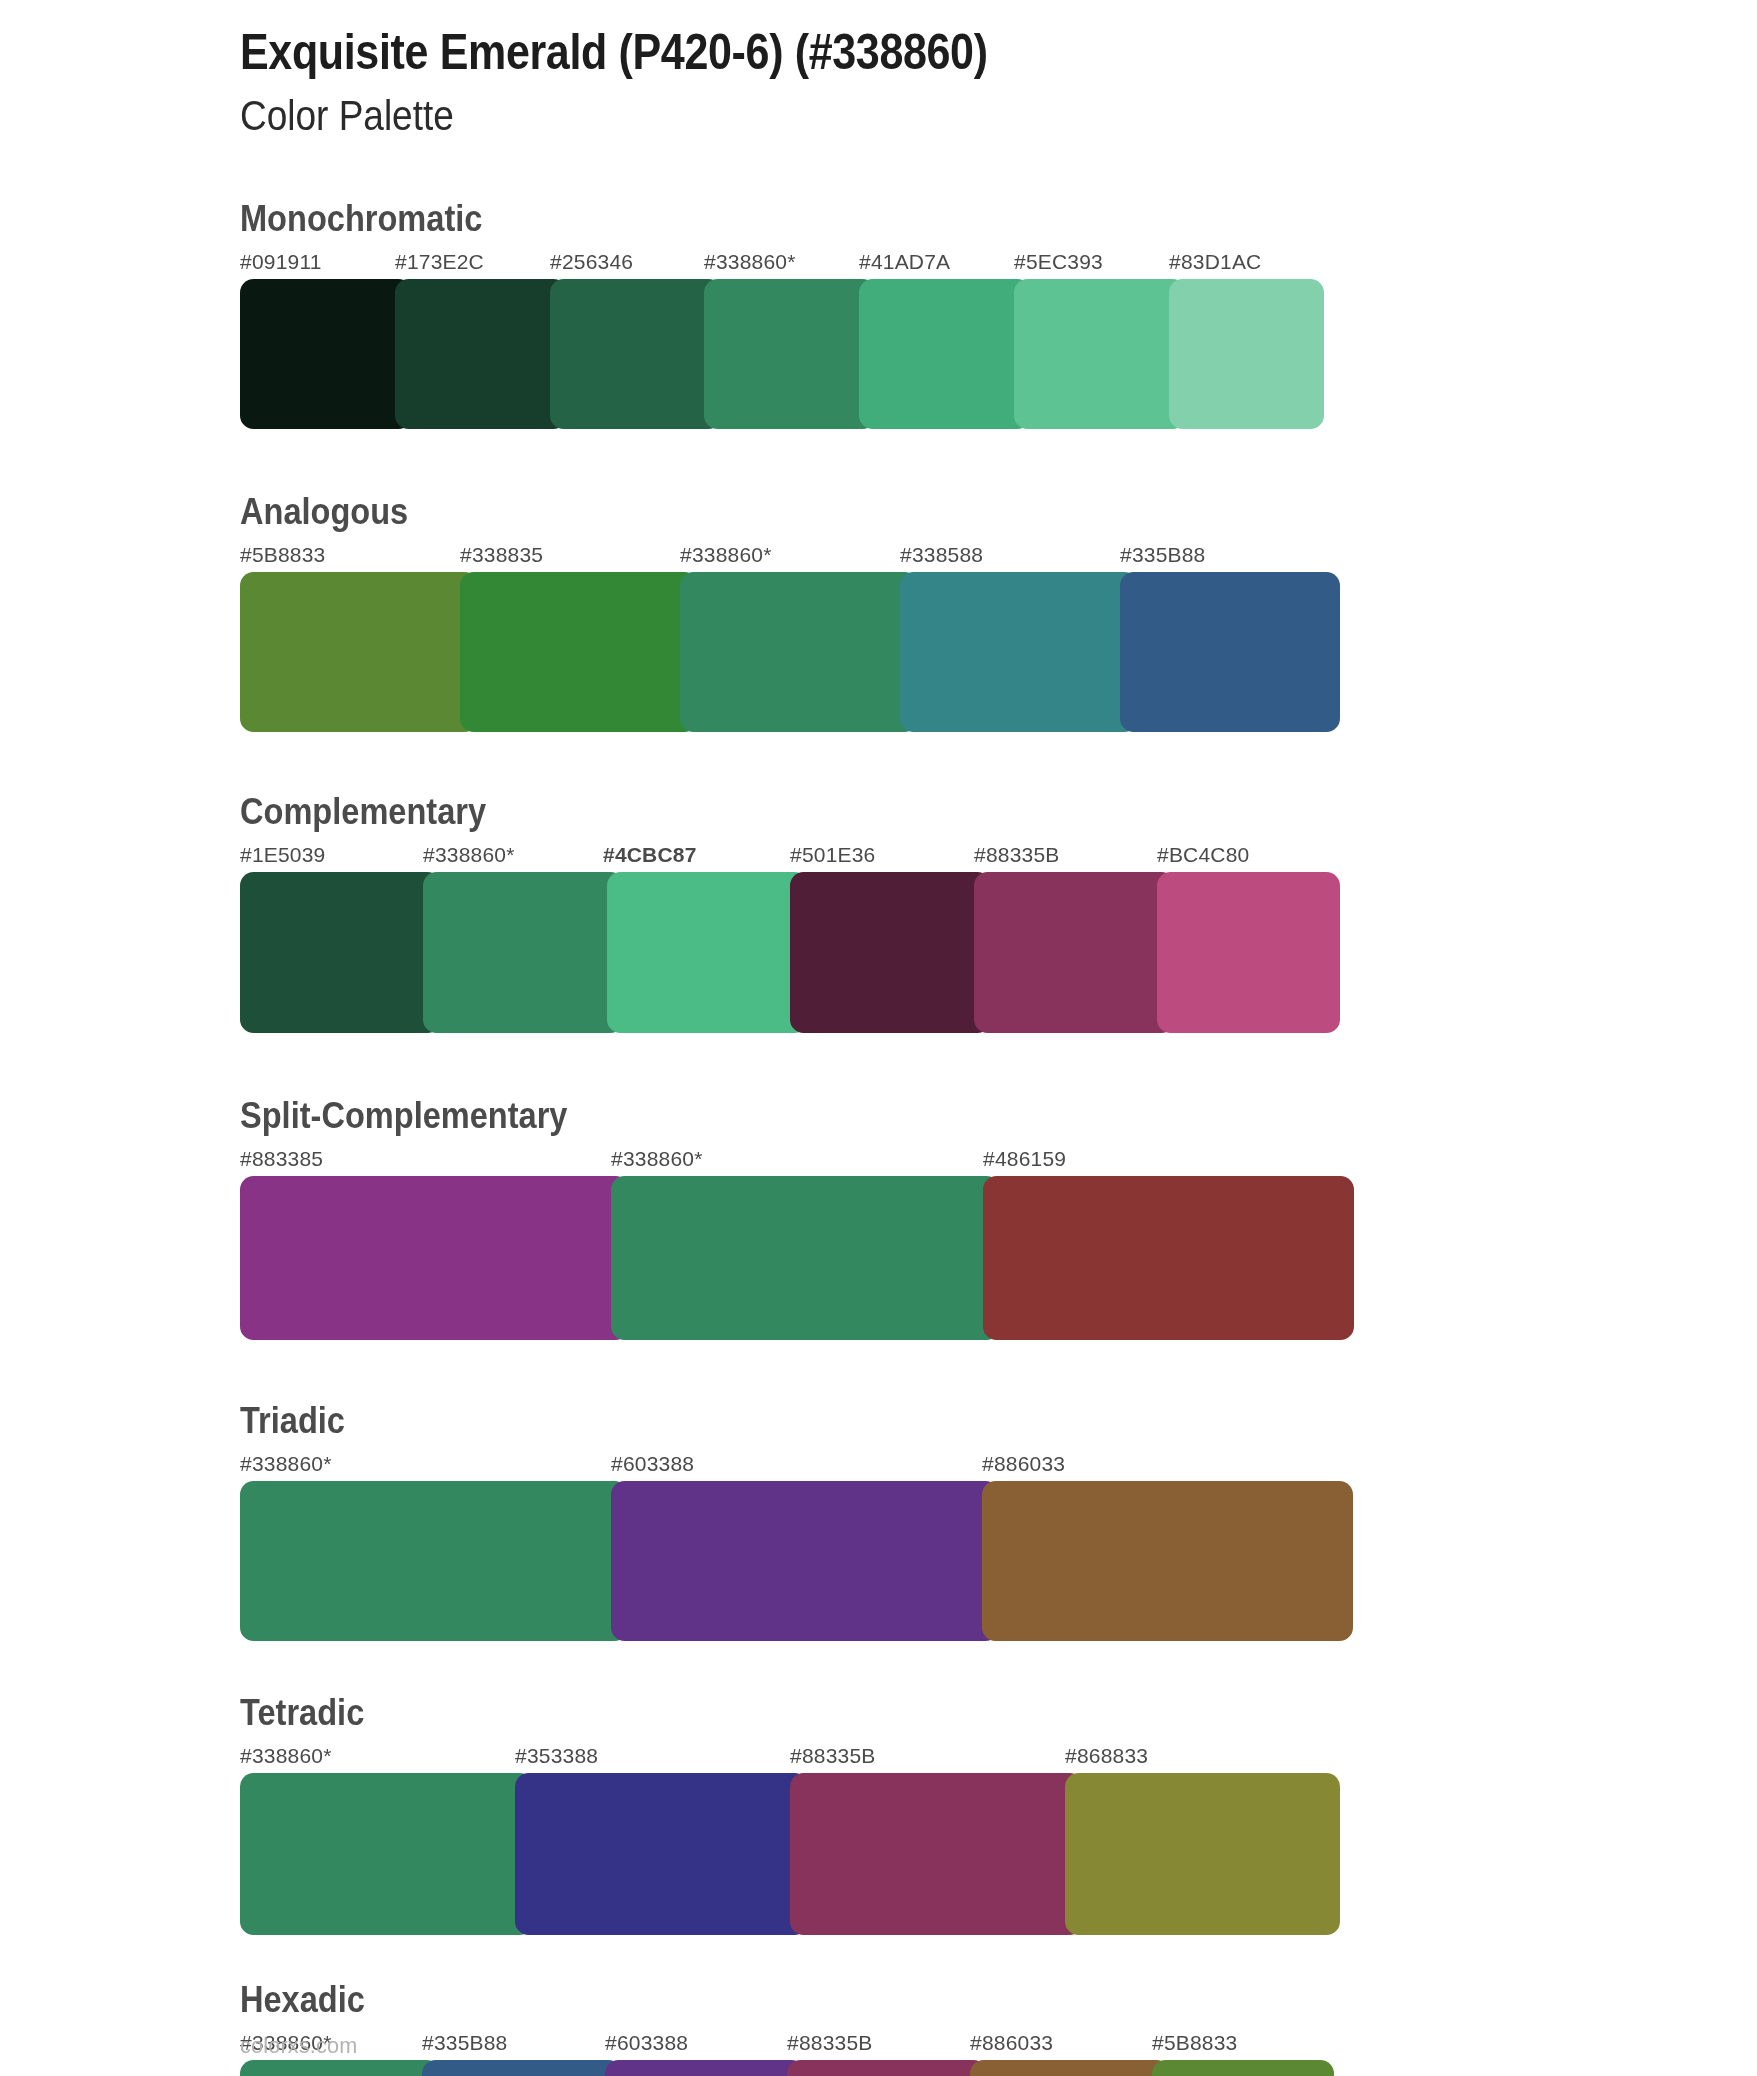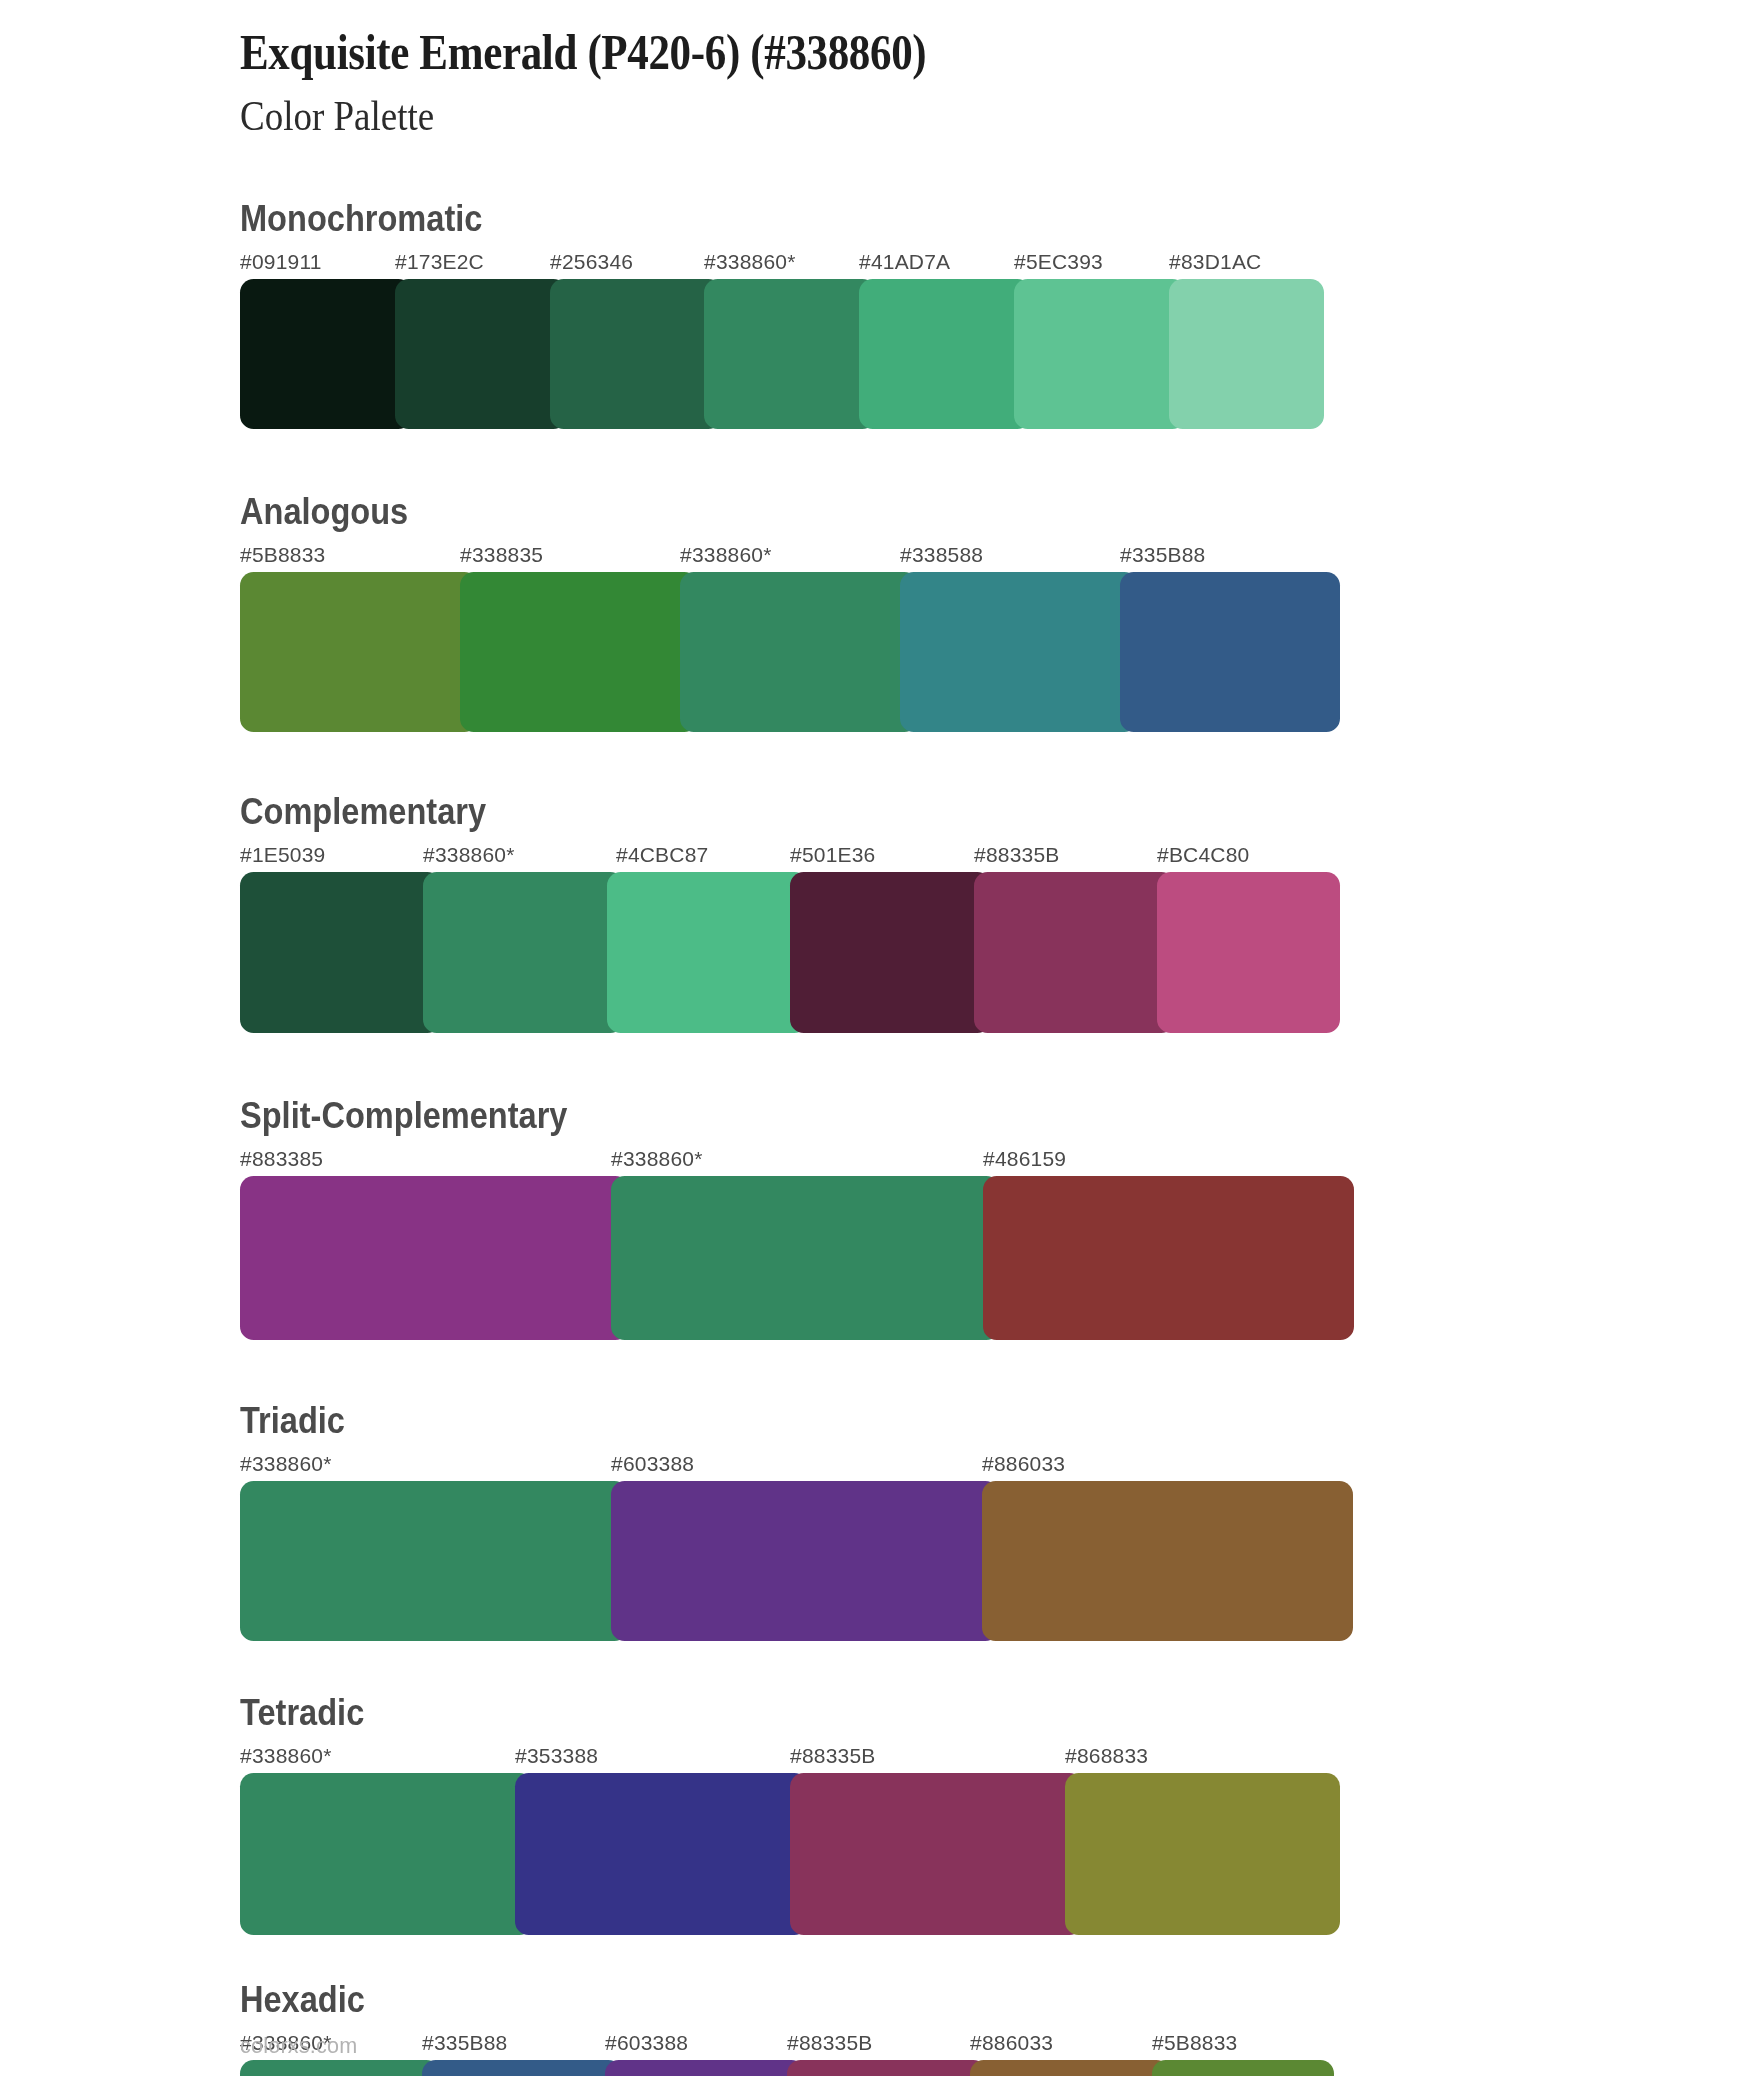--- a/index.html
+++ b/index.html
@@ -19,21 +19,20 @@
     position: relative;
     width: 1757px;
     height: 2077px;
     box-sizing: border-box;
     padding: 0;
   }
 
   
   .header {
     padding: 24px 0 0 240px;
-    font-family: Liberation Serif, serif;
   }
   .title {
     font-size: 50px;
     font-weight: bold;
     color: #1d1d1d;
     letter-spacing: -0.4px;
     line-height: 1.15;
     margin: 0;
     transform: scaleX(0.86);
     transform-origin: left center;
@@ -169,21 +168,21 @@
           <div class="swatch" title="#338588" style="left: 660px; width: 238px; background: rgb(51, 133, 136); z-index: 13;"></div>
           <div class="swatch" title="#335B88" style="left: 880px; width: 220px; background: rgb(51, 91, 136); z-index: 14;"></div>
         </div>
       </div>
       <div class="gap-analog"></div>
       <div class="section comp">
         <div class="section-title">Complementary</div>
         <div class="labels">
           <div class="label" style="left: 0px;">#1E5039</div>
           <div class="label" style="left: 183px;">#338860*</div>
-          <div class="label" style="left: 376px;">#4CBC87</div>
+          <div class="label" style="left: 363px; font-weight: bold;">#4CBC87</div>
           <div class="label" style="left: 550px;">#501E36</div>
           <div class="label" style="left: 734px;">#88335B</div>
           <div class="label" style="left: 917px;">#BC4C80</div>
         </div>
         <div class="swatch-row">
           <div class="swatch" title="#1E5039" style="left: 0px; width: 201px; background: rgb(30, 80, 57); z-index: 10;"></div>
           <div class="swatch" title="#338860*" style="left: 183px; width: 201px; background: rgb(51, 136, 96); z-index: 11;"></div>
           <div class="swatch" title="#4CBC87" style="left: 367px; width: 201px; background: rgb(76, 188, 135); z-index: 12;"></div>
           <div class="swatch" title="#501E36" style="left: 550px; width: 201px; background: rgb(80, 30, 54); z-index: 13;"></div>
           <div class="swatch" title="#88335B" style="left: 734px; width: 201px; background: rgb(136, 51, 91); z-index: 14;"></div>

